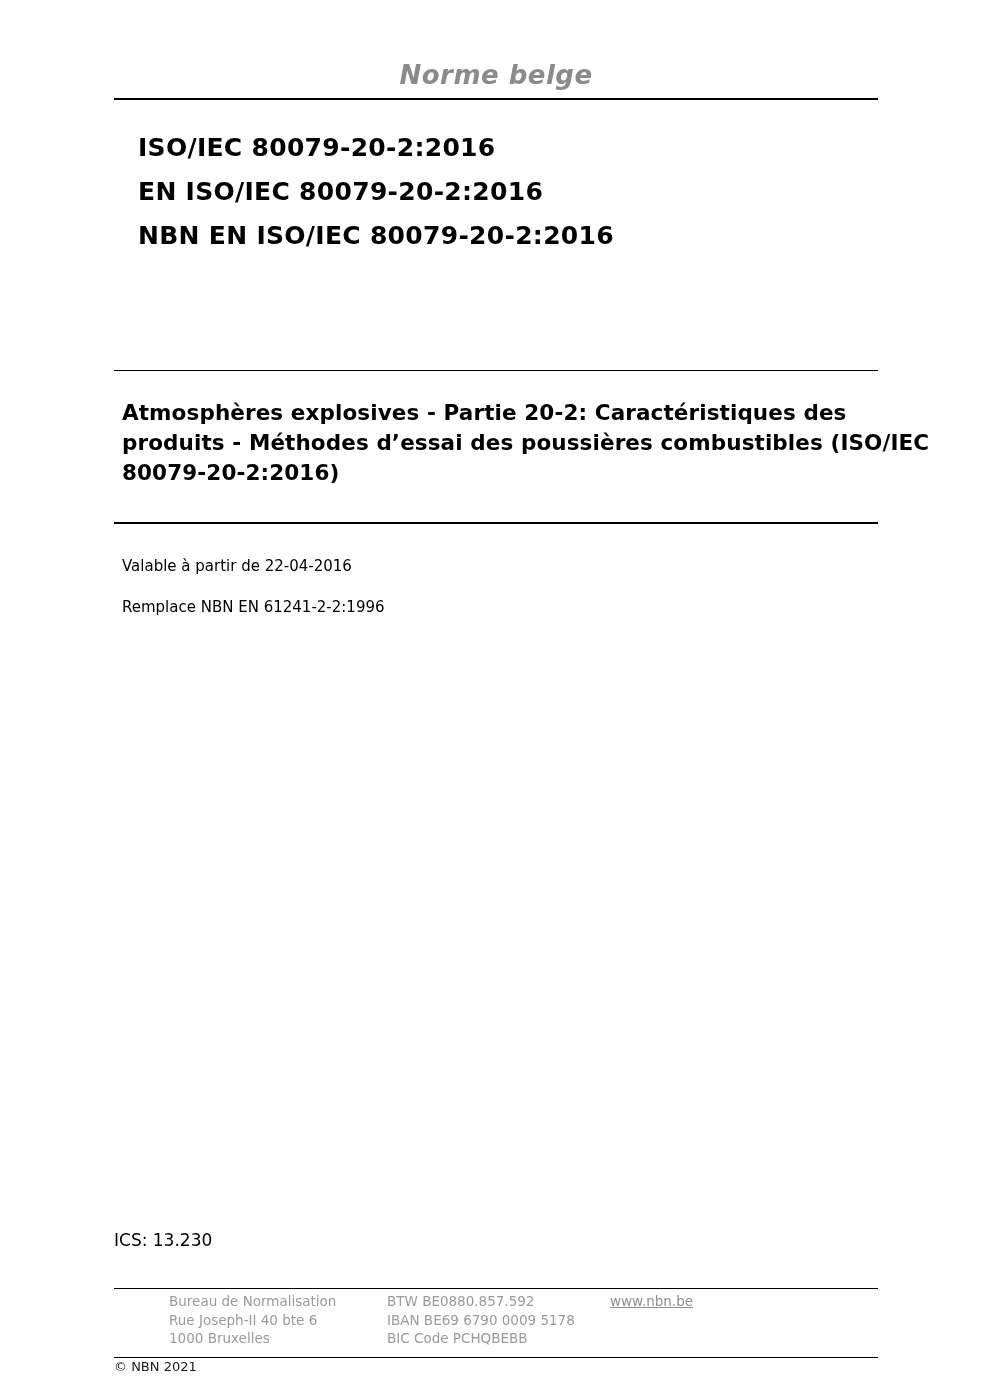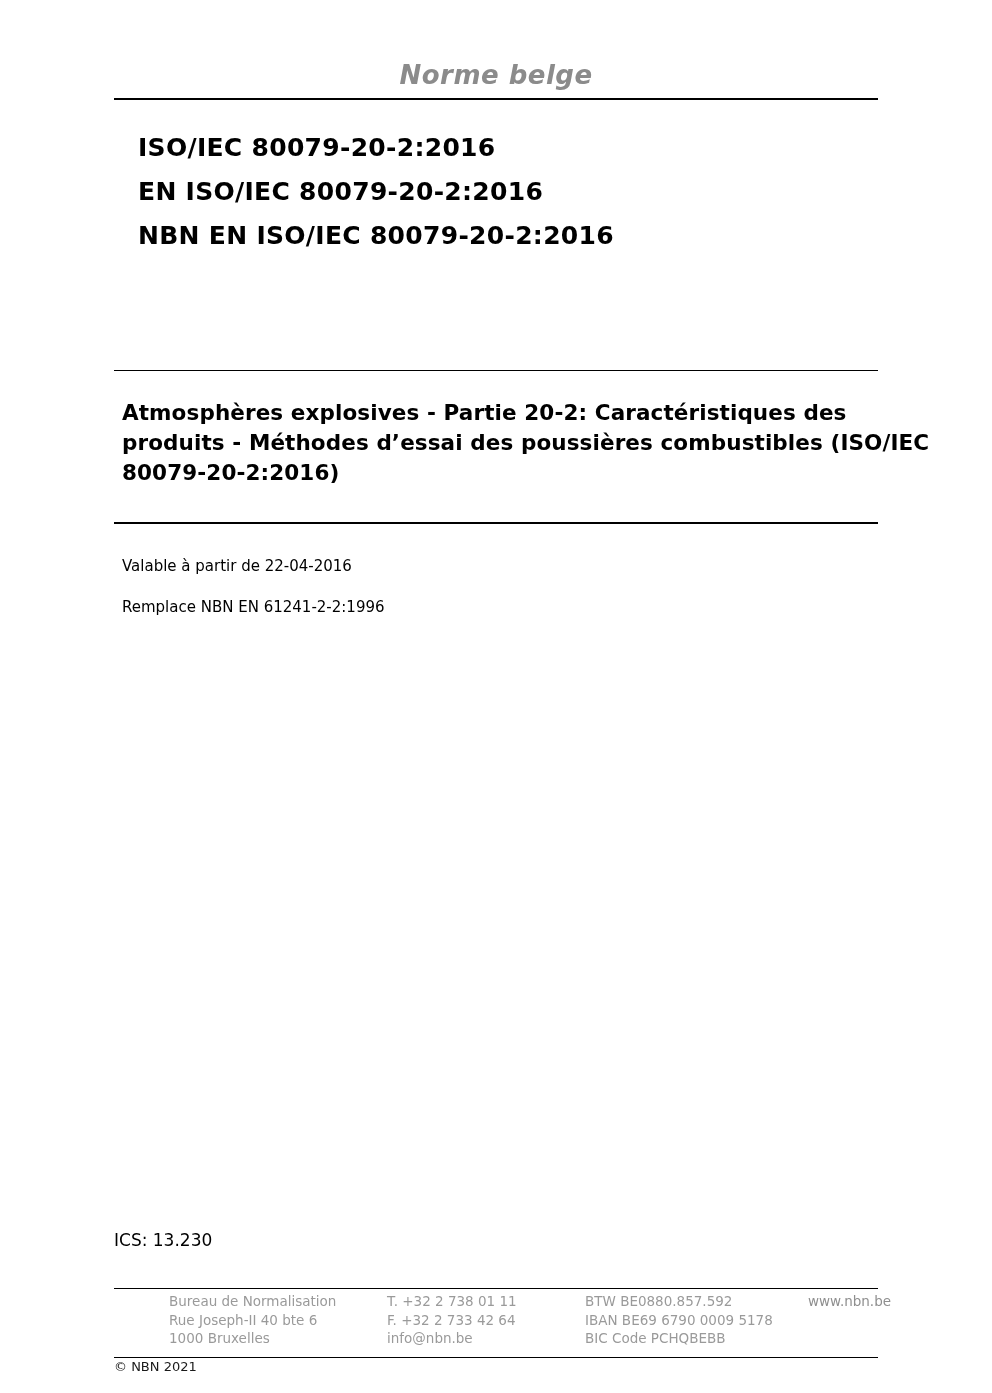--- a/index.html
+++ b/index.html
@@ -169,20 +169,21 @@
   }
   .fcol {
     white-space: nowrap;
   }
   .fcol.addr { width: 210px; }
   .fcol.tel { width: 190px; }
   .fcol.bank { width: 215px; }
   .fcol.web { padding-top: 0px; }
   .fcol.web .w {
     color: #8f8f8f;
+    text-decoration: underline;
   }
   .copyright {
     position: absolute;
     left: 60px;
     top: 1359px;
     font-size: 13px;
     color: #1a1a1a;
   }
 </style>
 </head>
@@ -214,25 +215,20 @@
   <div class="ics">ICS: 13.230</div>
 
   <div class="rule rule-footer"></div>
 
   <div class="footer">
     <div class="footer-cols">
       <div class="fcol addr">
         <div>Bureau de Normalisation</div>
         <div>Rue Joseph-II 40 bte 6</div>
         <div>1000 Bruxelles</div>
-      </div>
-      <div class="fcol tel">
-        <div>T. +32 2 738 01 11</div>
-        <div>F. +32 2 733 42 64</div>
-        <div>info@nbn.be</div>
       </div>
       <div class="fcol bank">
         <div>BTW BE0880.857.592</div>
         <div>IBAN BE69 6790 0009 5178</div>
         <div>BIC Code PCHQBEBB</div>
       </div>
       <div class="fcol web">
         <div class="w">www.nbn.be</div>
       </div>
     </div>

